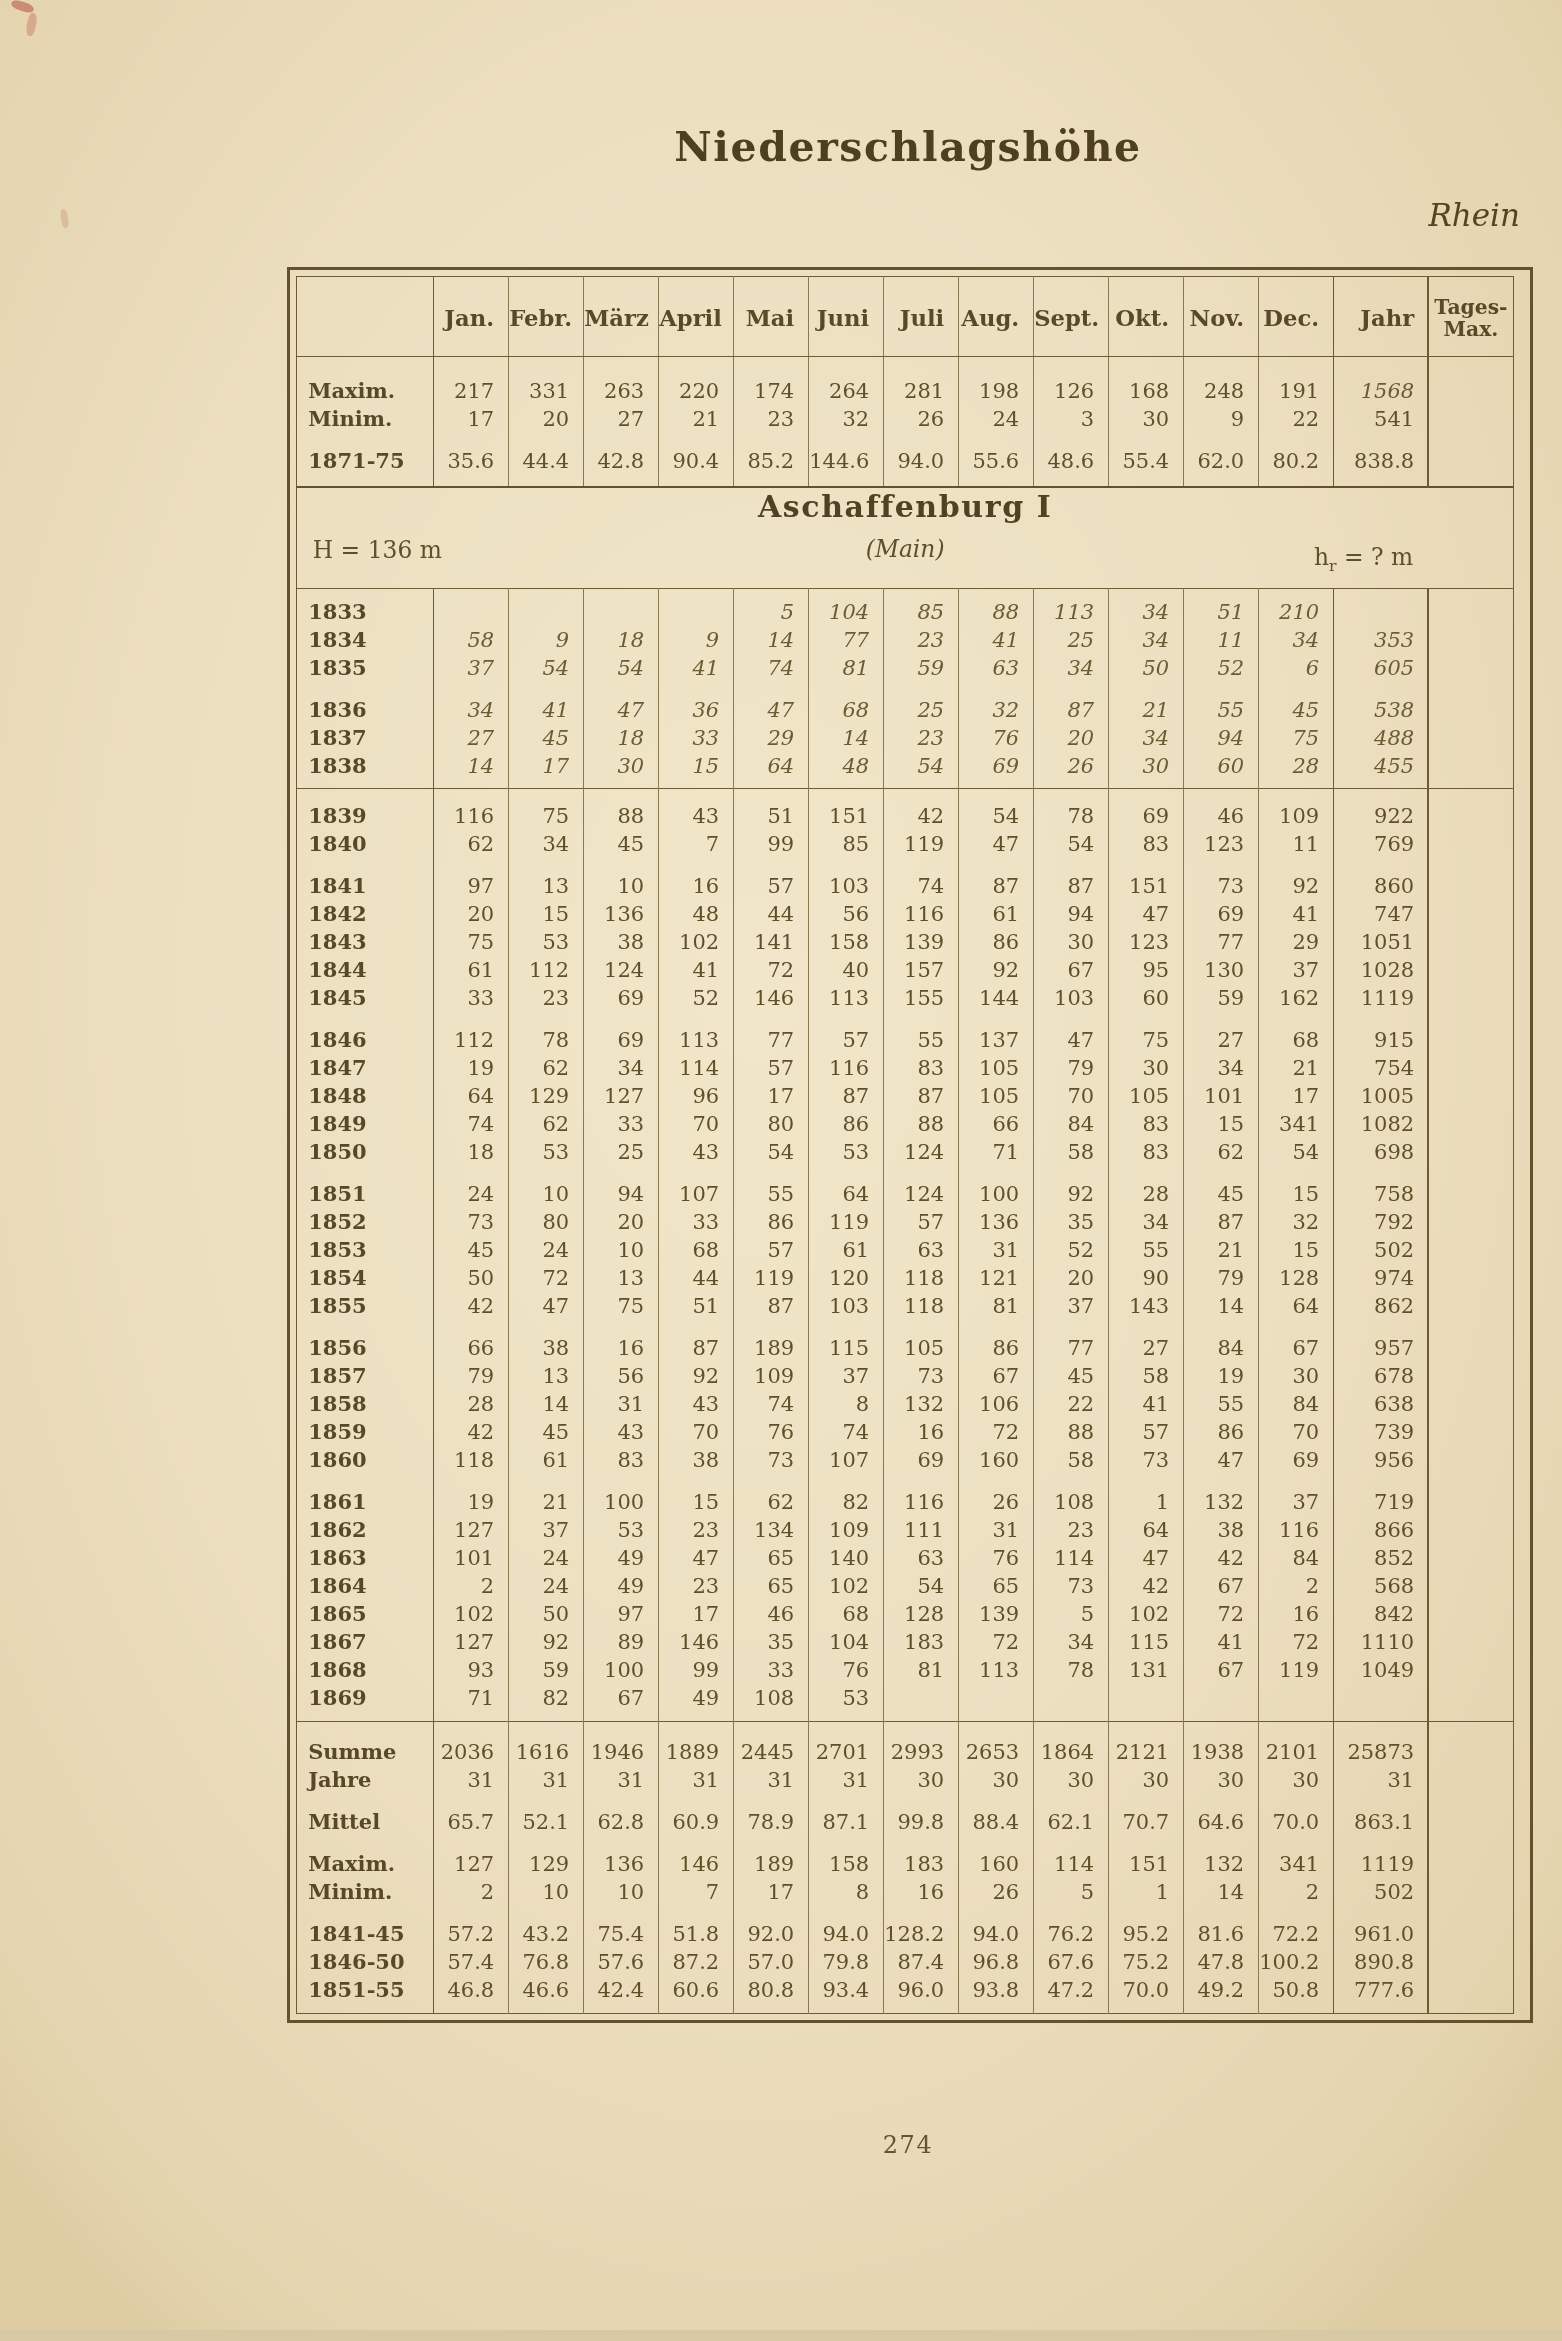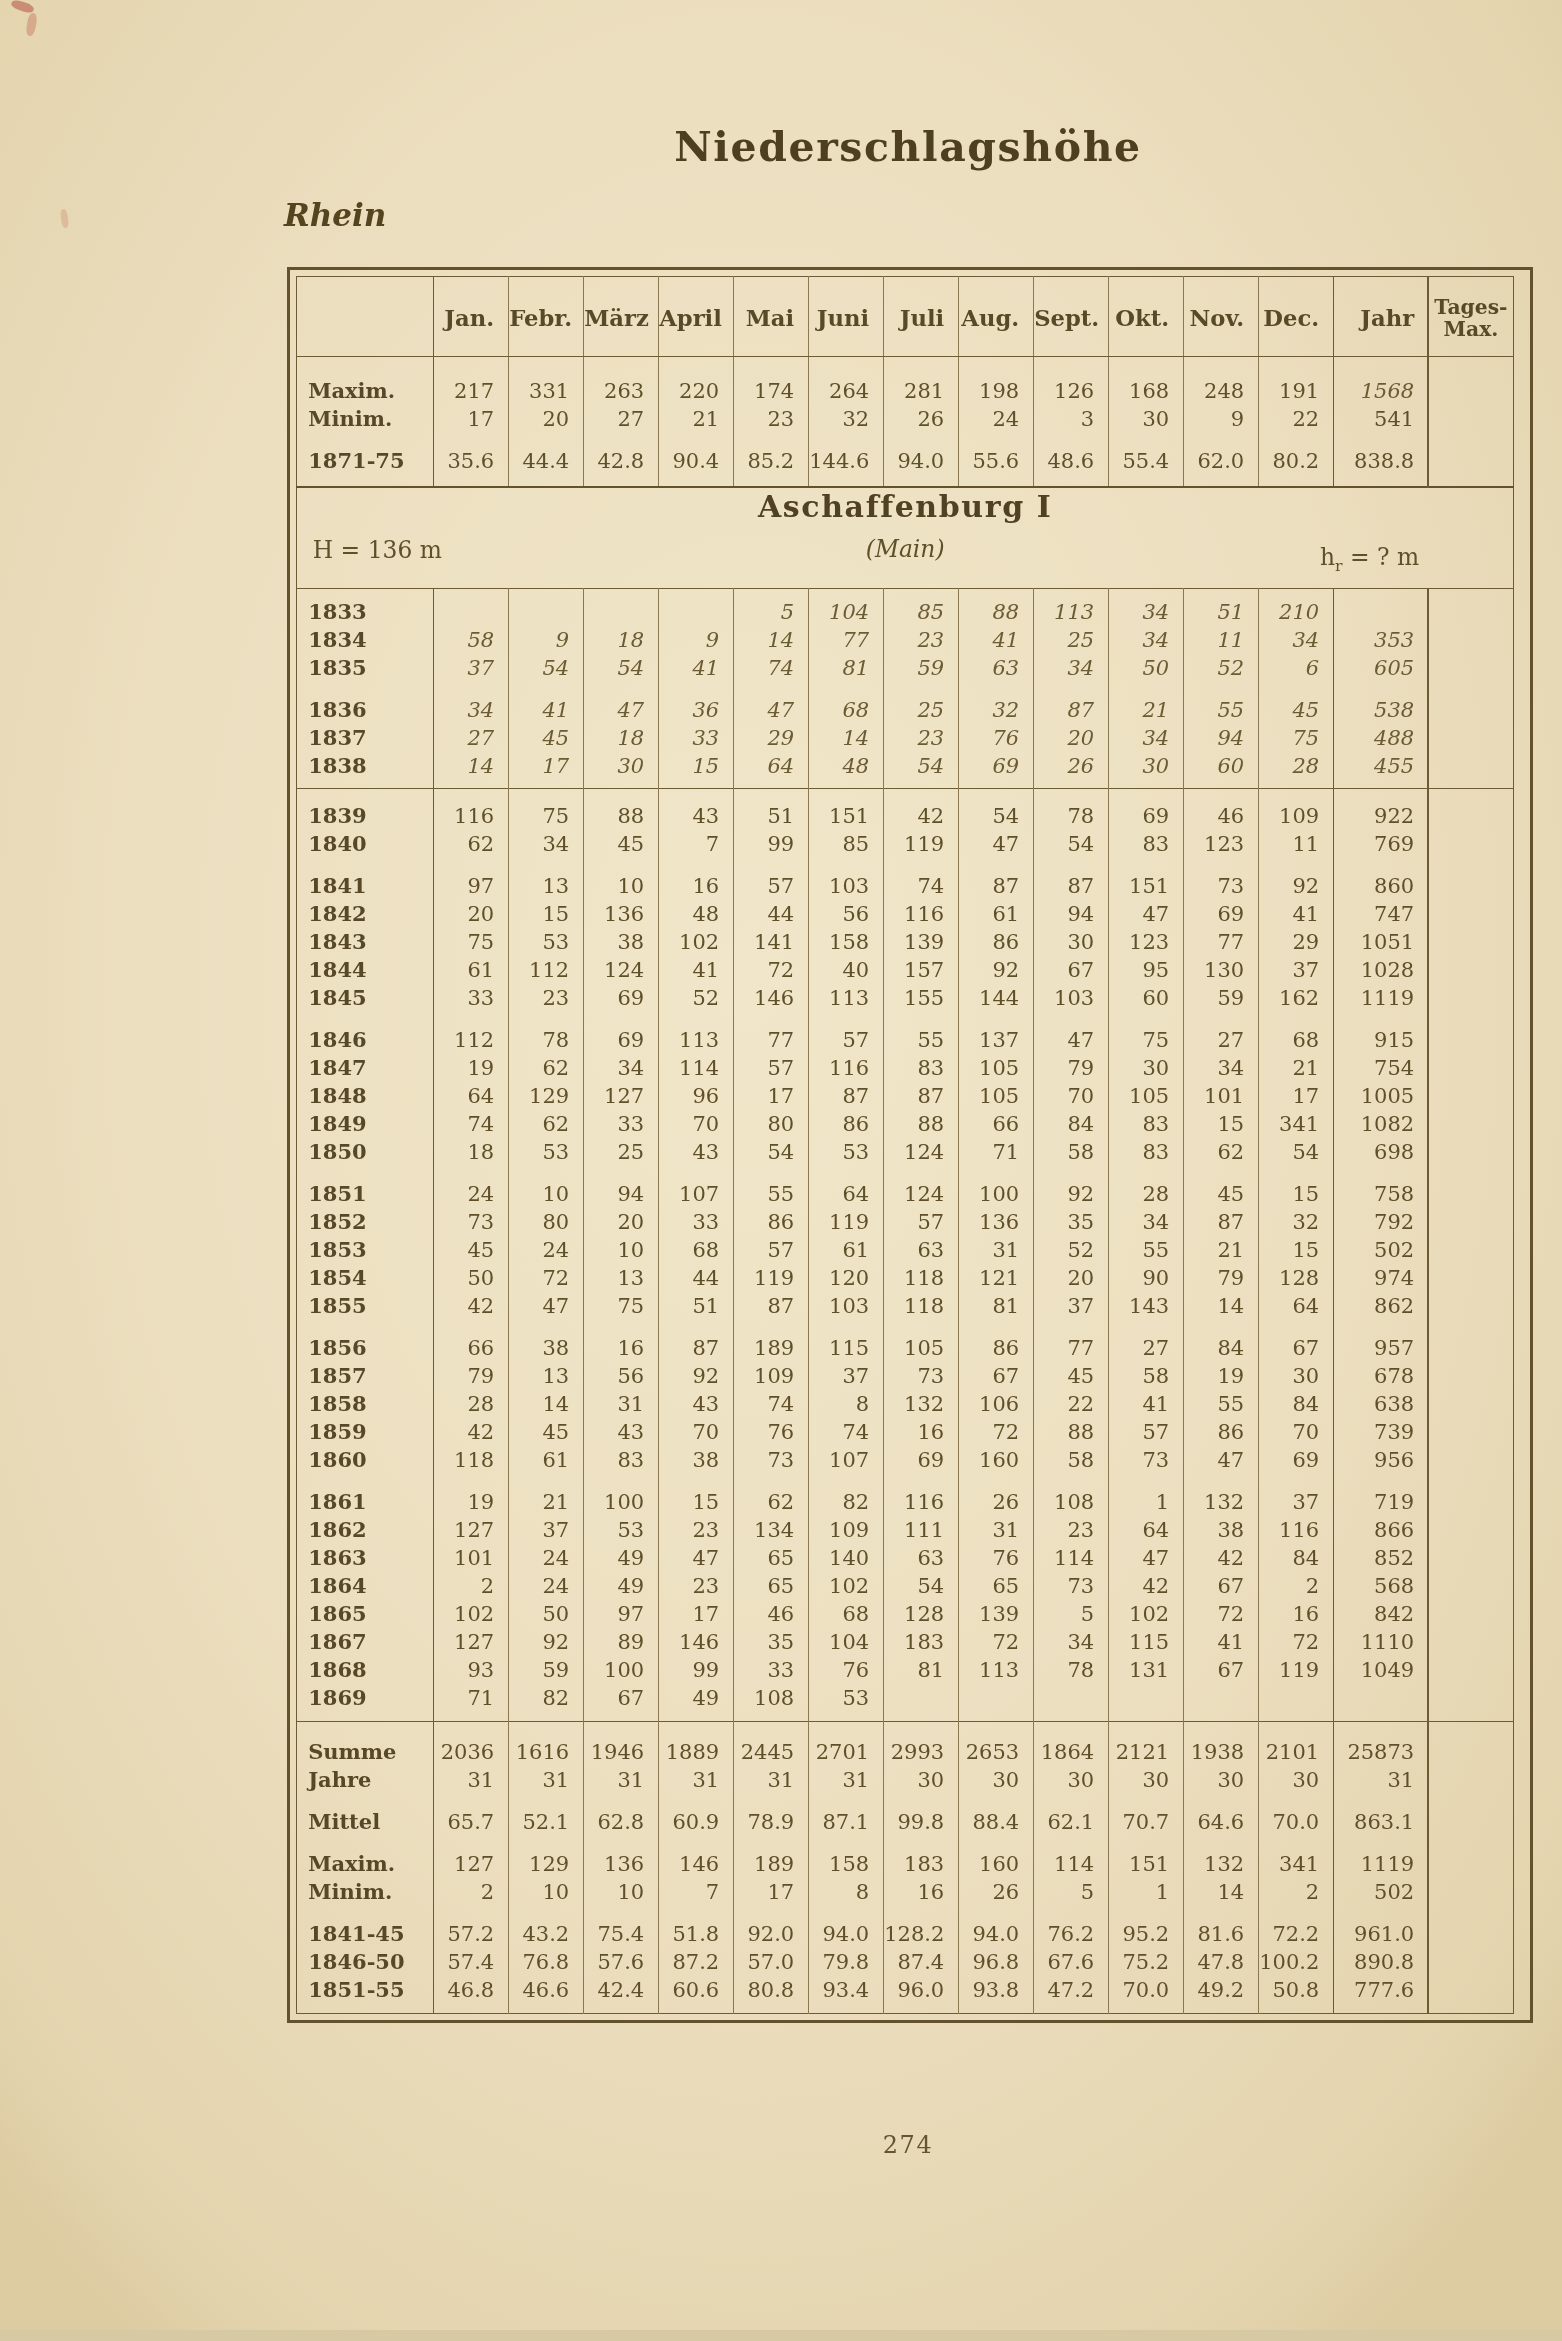--- a/index.html
+++ b/index.html
@@ -7,22 +7,22 @@
         background:radial-gradient(ellipse 1094px 1640px at 48% 42%, #f1e6c9 0%, #ecdfc0 55%, #e4d4ae 92%, #ddcca2 100%);
         font-family:"DejaVu Serif", serif;color:#5c4c28;}
   
   .art{position:absolute;border-radius:40%;}
   .art1{left:11px;top:1.6px;width:23.4px;height:9.4px;background:#b5503f;opacity:.55;transform:rotate(18deg);}
   .art2{left:26.6px;top:12.5px;width:9.4px;height:23.4px;background:#c06a52;opacity:.4;transform:rotate(10deg);}
   .art3{left:61px;top:209px;width:7px;height:19px;background:#c27a63;opacity:.3;transform:rotate(-8deg);}
 
   .page-title{position:absolute;top:123px;left:287px;width:1242px;text-align:center;
      font-size:41px;font-weight:700;letter-spacing:1.6px;color:#4d3f20;}
-  .page-subtitle{position:absolute;top:197px;left:284px;width:1242px;text-align:left;
-     font-size:31px;font-weight:700;font-style:italic;color:#54451f;}
+  .page-subtitle{position:absolute;top:197px;left:278px;width:1242px;text-align:right;
+     font-size:31px;font-weight:400;font-style:italic;color:#54451f;}
 
   #table-wrap{position:absolute;left:287px;top:267px;width:1228px;
      border:3.1px solid #63522c;padding:6.2px;}
   table{border-collapse:collapse;table-layout:fixed;width:1216px;
      border:1.6px solid #6c5b33;font-size:21px;color:#5f5029;}
   .col-lbl{width:137px;} .col-m{width:75px;} .col-jahr{width:94px;} .col-tmax{width:86px;}
 
   th,td{padding:0;line-height:28px;height:28px;vertical-align:middle;
      overflow:hidden;white-space:nowrap;}
   thead th{font-size:22.7px;font-weight:700;text-align:center;color:#584a26;
@@ -51,21 +51,21 @@
   .sec-years{border-bottom:1.6px solid #6c5b33;}
   .sec-summary tr:first-child td{padding-top:15.6px;}
   .sec-summary tr:last-child td{padding-bottom:9.4px;}
 
   td.c-banner{height:100px;border:none;padding:0;}
   .banner{position:relative;width:100%;height:100px;}
   .st-name{position:absolute;top:4.7px;left:0;width:100%;text-align:center;
      font-size:30px;font-weight:700;letter-spacing:1.6px;color:#4f4122;}
   .st-height{position:absolute;top:48px;left:15.6px;font-size:23.4px;}
   .st-river{position:absolute;top:47px;left:0;width:100%;text-align:center;font-style:italic;font-size:23.4px;}
-  .st-hr{position:absolute;top:55px;right:94px;font-size:23.4px;}
+  .st-hr{position:absolute;top:55px;right:100px;font-size:23.4px;}
   .st-hr sub{font-size:15.6px;}
 
   .page-num{position:absolute;top:2131px;left:287px;width:1242px;text-align:center;
      font-size:24px;color:#645430;letter-spacing:1.6px;}
 </style>
 </head>
 <body>
 
 <div id="page">
   <div class="art art1"></div>

